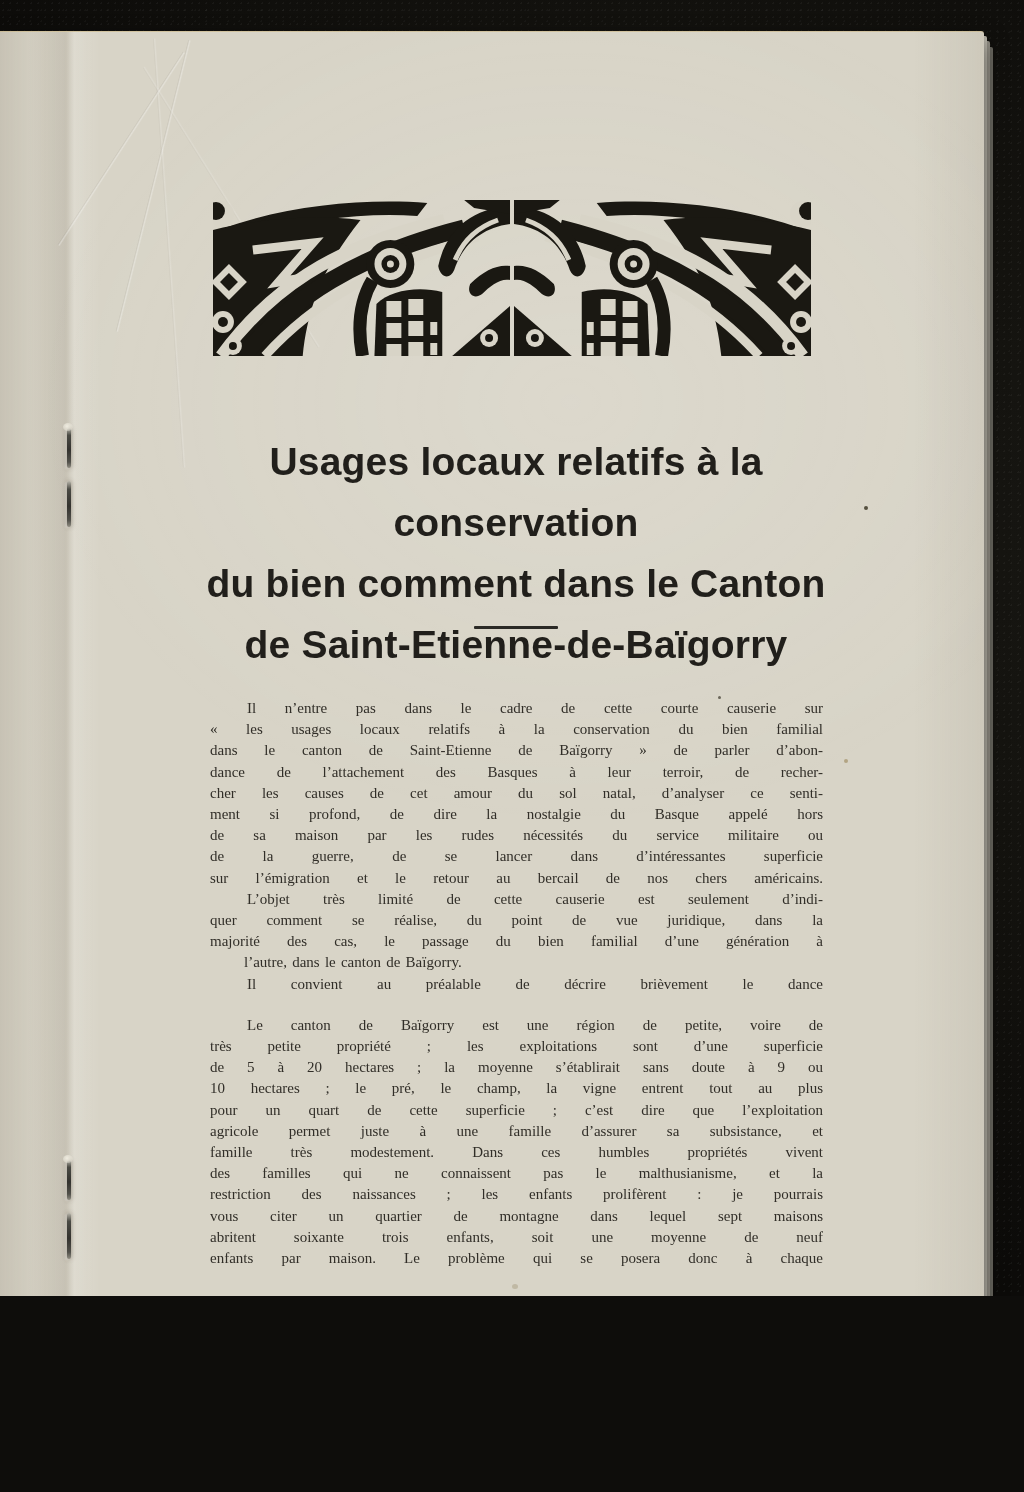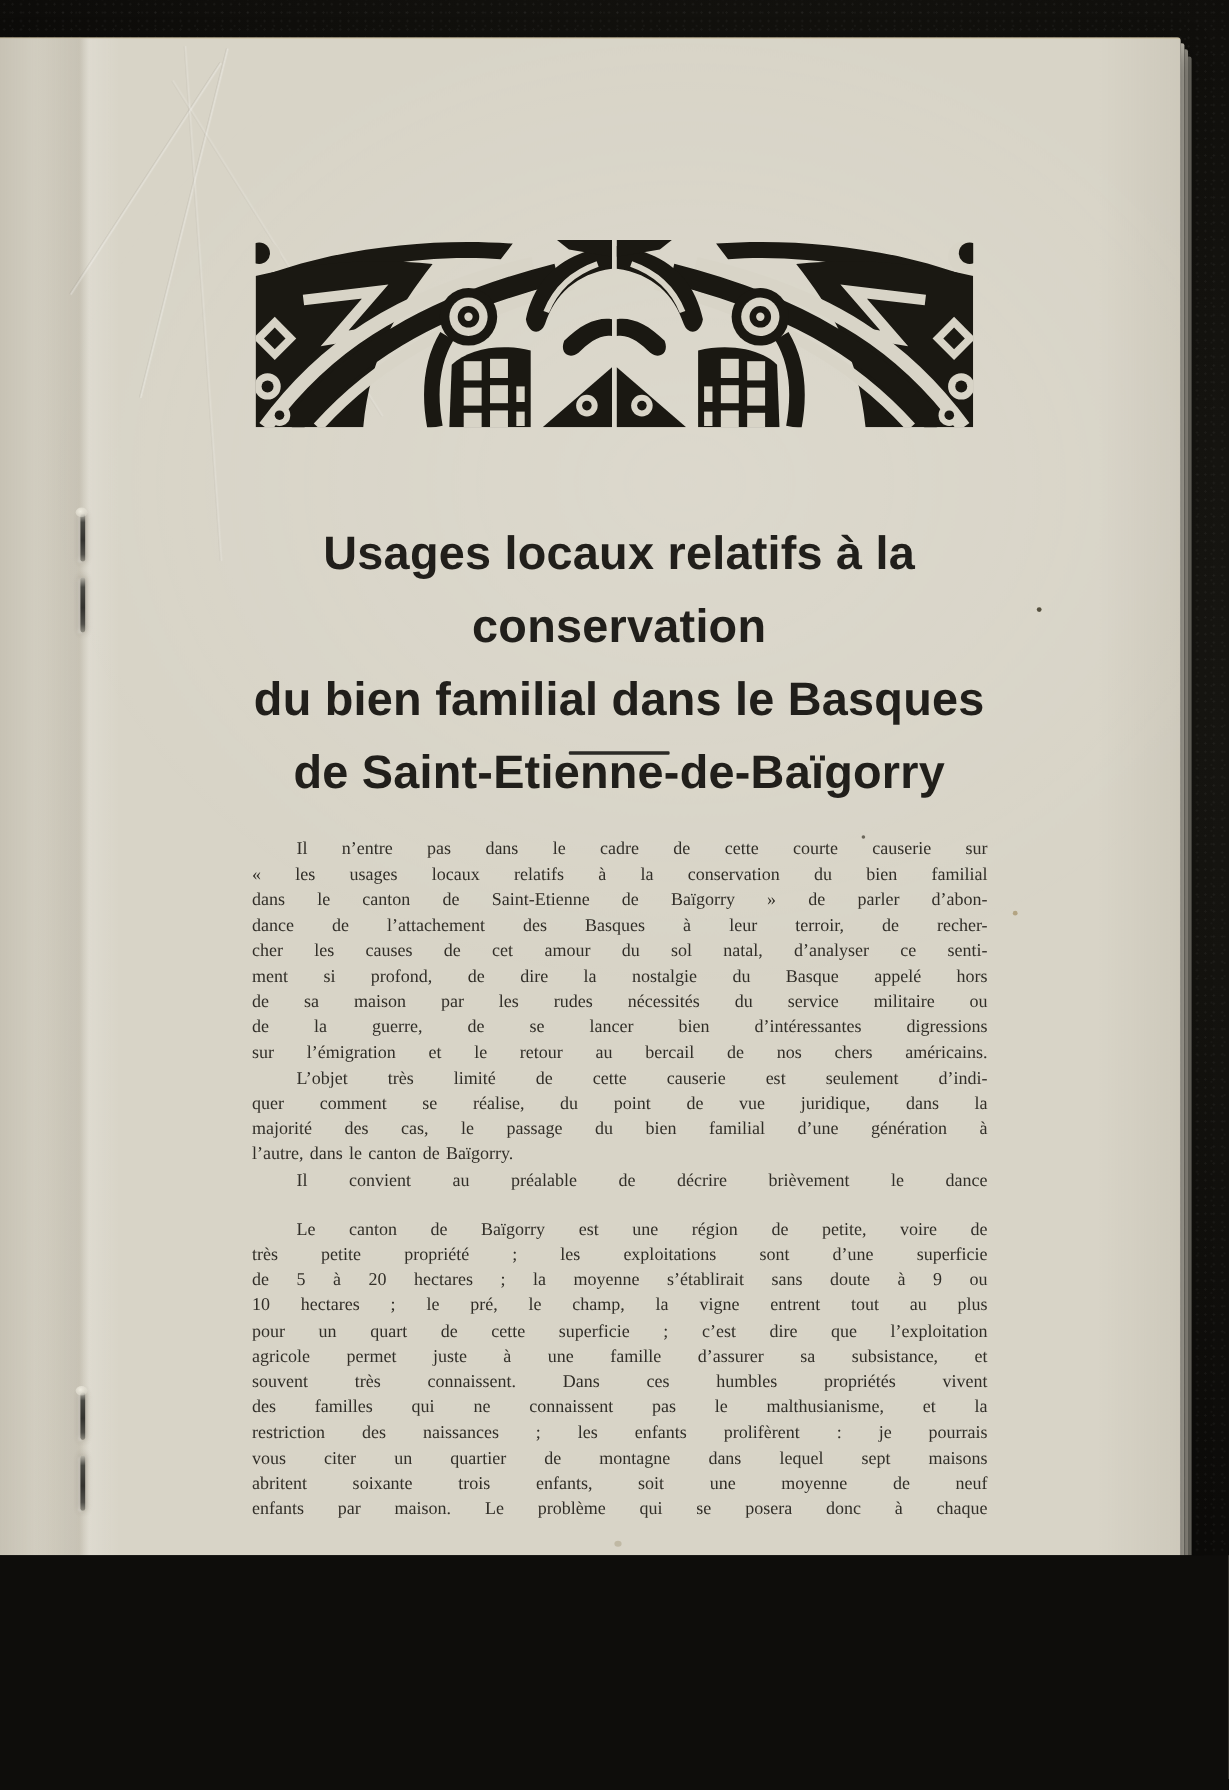--- a/index.html
+++ b/index.html
@@ -56,21 +56,21 @@
         font-family:"Liberation Sans", sans-serif;font-weight:700;
         font-size:39px;line-height:61px;color:#211f1b;letter-spacing:0.2px;}
   .rule{position:absolute;left:474px;top:594px;width:84px;height:3px;background:#2b2a26;border-radius:1px;}
   
   .body-text{position:absolute;left:210px;top:666px;width:613px;
         font-size:15px;line-height:21.2px;color:#312e28;word-spacing:1.5px;}
   .para{margin:0;}
   .para.spaced{margin-top:20px;}
   .tline{text-align:justify;text-align-last:justify;white-space:normal;}
   .tline.indent{padding-left:37px;}
-  .tline.short{text-align:right;text-align-last:left;}
+  .tline.short{text-align:right;text-align-last:left;margin-left:34px;}
   
   .speck{position:absolute;border-radius:50%;pointer-events:none;}
   .sp1{left:864px;top:474px;width:4px;height:4px;background:#55503f;}
   .sp2{left:718px;top:664px;width:3px;height:3px;background:#6a665a;}
   .sp3{left:844px;top:727px;width:4px;height:4px;background:#b3a483;}
   .sp4{left:259px;top:1412px;width:3px;height:3px;background:#8b8475;}
   .sp5{left:512px;top:1252px;width:6px;height:5px;background:rgba(150,135,100,0.35);}
 </style>
 </head>
 <body>
@@ -146,55 +146,55 @@
           <circle cx="277" cy="138" r="9" fill="#d8d4c7"></circle>
             <circle cx="277" cy="138" r="4" fill="#1a1812"></circle>
         </g>
       </defs>
       <use href="#halfOrn"></use>
       <use href="#halfOrn" transform="translate(600,0) scale(-1,1)"></use>
     </svg>
 
     <div class="title">
       <div class="title-line">Usages locaux relatifs à la conservation</div>
-      <div class="title-line">du bien familial dans le Basques</div>
+      <div class="title-line">du bien comment dans le Canton</div>
       <div class="title-line">de Saint-Etienne-de-Baïgorry</div>
     </div>
 
     <div class="rule"></div>
 
     <div class="body-text">
         <div class="para">
           <div class="tline indent">Il n’entre pas dans le cadre de cette courte causerie sur</div>
           <div class="tline">« les usages locaux relatifs à la conservation du bien familial</div>
           <div class="tline">dans le canton de Saint-Etienne de Baïgorry » de parler d’abon-</div>
           <div class="tline">dance de l’attachement des Basques à leur terroir, de recher-</div>
           <div class="tline">cher les causes de cet amour du sol natal, d’analyser ce senti-</div>
           <div class="tline">ment si profond, de dire la nostalgie du Basque appelé hors</div>
           <div class="tline">de sa maison par les rudes nécessités du service militaire ou</div>
-          <div class="tline">de la guerre, de se lancer bien d’intéressantes digressions</div>
+          <div class="tline">de la guerre, de se lancer dans d’intéressantes superficie</div>
           <div class="tline">sur l’émigration et le retour au bercail de nos chers américains.</div>
         </div>
         <div class="para">
           <div class="tline indent">L’objet très limité de cette causerie est seulement d’indi-</div>
           <div class="tline">quer comment se réalise, du point de vue juridique, dans la</div>
           <div class="tline">majorité des cas, le passage du bien familial d’une génération à</div>
           <div class="tline short">l’autre, dans le canton de Baïgorry.</div>
         </div>
         <div class="para">
           <div class="tline indent">Il convient au préalable de décrire brièvement le dance</div>
         </div>
         <div class="para spaced">
           <div class="tline indent">Le canton de Baïgorry est une région de petite, voire de</div>
           <div class="tline">très petite propriété ; les exploitations sont d’une superficie</div>
           <div class="tline">de 5 à 20 hectares ; la moyenne s’établirait sans doute à 9 ou</div>
           <div class="tline">10 hectares ; le pré, le champ, la vigne entrent tout au plus</div>
           <div class="tline">pour un quart de cette superficie ; c’est dire que l’exploitation</div>
           <div class="tline">agricole permet juste à une famille d’assurer sa subsistance, et</div>
-          <div class="tline">souvent très connaissent. Dans ces humbles propriétés vivent</div>
+          <div class="tline">famille très modestement. Dans ces humbles propriétés vivent</div>
           <div class="tline">des familles qui ne connaissent pas le malthusianisme, et la</div>
           <div class="tline">restriction des naissances ; les enfants prolifèrent : je pourrais</div>
           <div class="tline">vous citer un quartier de montagne dans lequel sept maisons</div>
           <div class="tline">abritent soixante trois enfants, soit une moyenne de neuf</div>
           <div class="tline">enfants par maison. Le problème qui se posera donc à chaque</div>
         </div>
       </div>
 
     <div class="speck sp1"></div>
     <div class="speck sp2"></div>

